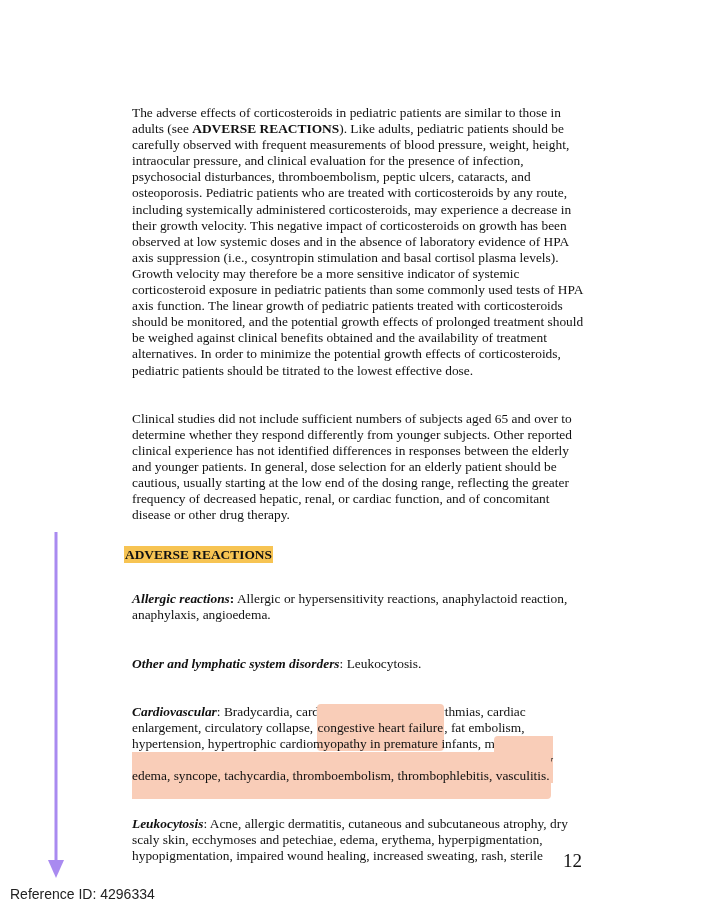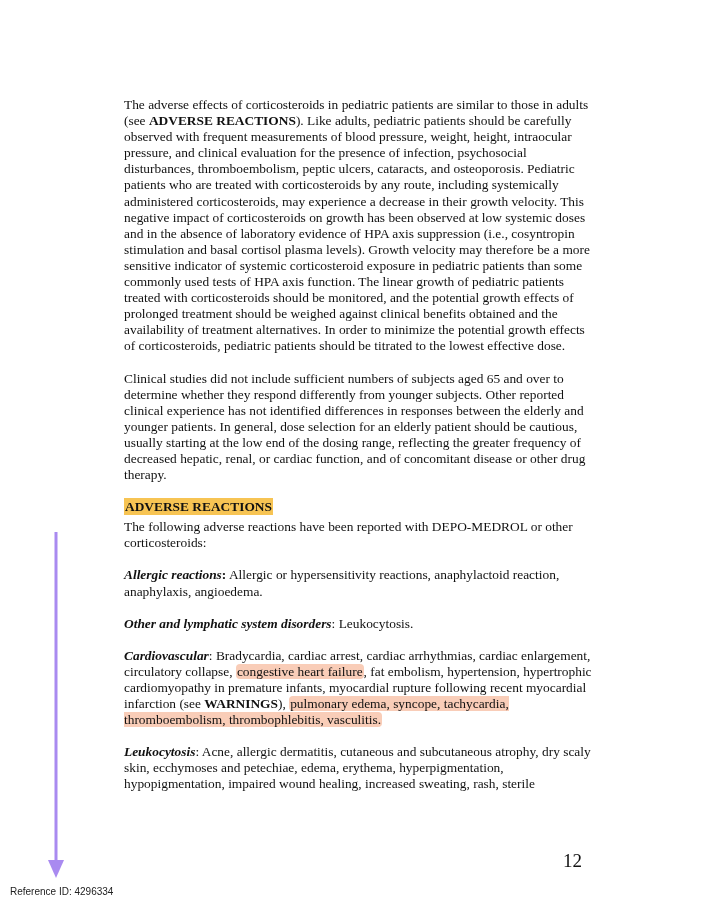--- a/index.html
+++ b/index.html
@@ -1,41 +1,40 @@
 <!DOCTYPE html>
 <html><head>
 <meta charset="utf-8">
 <style>
   html, body { margin:0; padding:0; background:#fff; }
   body { width:701px; height:908px; position:relative; overflow:hidden;
          font-family:"Liberation Serif", serif; color:#111; }
   .page { position:absolute; left:124px; top:97px; width:470px;
           font-size:13.4px; line-height:16.1px; }
-  .para { margin:0; }
+  .para { margin:8px; }
   .gap { height:16px; }
   .heading { font-weight:bold; }
   .hl-yellow { background:#f7c453; font-weight:bold; padding:1px 1px; }
-  .hl-pink { background:#f9cdb8; border-radius:4px; padding:0 1px; }
+  .hl-pink { background:#f9cdb8; border-radius:4px; padding:16px 1px; }
   .bi { font-weight:bold; font-style:italic; }
   .b { font-weight:bold; }
   .pagenum { position:absolute; left:563px; top:850px; font-size:19px; }
   .refid { position:absolute; left:10px; top:886px; font-family:"Liberation Sans", sans-serif;
-           font-size:10px; color:#222; }
+           font-size:14px; color:#222; }
   .arrow { position:absolute; left:47px; top:532px; }
 </style>
 </head>
 <body>
 
 <div class="page">
   <p class="para"><span>The adverse effects of corticosteroids in pediatric patients are similar to those in adults (see </span><span class="b">ADVERSE REACTIONS</span><span>). Like adults, pediatric patients should be carefully observed with frequent measurements of blood pressure, weight, height, intraocular pressure, and clinical evaluation for the presence of infection, psychosocial disturbances, thromboembolism, peptic ulcers, cataracts, and osteoporosis. Pediatric patients who are treated with corticosteroids by any route, including systemically administered corticosteroids, may experience a decrease in their growth velocity. This negative impact of corticosteroids on growth has been observed at low systemic doses and in the absence of laboratory evidence of HPA axis suppression (i.e., cosyntropin stimulation and basal cortisol plasma levels). Growth velocity may therefore be a more sensitive indicator of systemic corticosteroid exposure in pediatric patients than some commonly used tests of HPA axis function. The linear growth of pediatric patients treated with corticosteroids should be monitored, and the potential growth effects of prolonged treatment should be weighed against clinical benefits obtained and the availability of treatment alternatives. In order to minimize the potential growth effects of corticosteroids, pediatric patients should be titrated to the lowest effective dose.</span></p>
   <div class="gap"></div>
   <p class="para">Clinical studies did not include sufficient numbers of subjects aged 65 and over to determine whether they respond differently from younger subjects. Other reported clinical experience has not identified differences in responses between the elderly and younger patients. In general, dose selection for an elderly patient should be cautious, usually starting at the low end of the dosing range, reflecting the greater frequency of decreased hepatic, renal, or cardiac function, and of concomitant disease or other drug therapy.</p>
   <div class="gap"></div>
   <div style="margin-bottom:4px;"><span class="hl-yellow">ADVERSE REACTIONS</span></div>
-  <p class="para">The following adverse reactions have been reported with DEPO-MEDROL or other corticosteroids:</p>
   <div class="gap"></div>
   <p class="para"><span class="bi">Allergic reactions</span><span class="b">:</span><span> Allergic or hypersensitivity reactions, anaphylactoid reaction, anaphylaxis, angioedema.</span></p>
   <div class="gap"></div>
   <p class="para"><span class="bi">Other and lymphatic system disorders</span><span>: Leukocytosis.</span></p>
   <div class="gap"></div>
   <p class="para"><span class="bi">Cardiovascular</span><span>: Bradycardia, cardiac arrest, cardiac arrhythmias, cardiac enlargement, circulatory collapse, </span><span class="hl-pink">congestive heart failure</span><span>, fat embolism, hypertension, hypertrophic cardiomyopathy in premature infants, myocardial rupture following recent myocardial infarction (see </span><span class="b">WARNINGS</span><span>), </span><span class="hl-pink">pulmonary edema, syncope, tachycardia, thromboembolism, thrombophlebitis, vasculitis.</span></p>
   <div class="gap"></div>
   <p class="para"><span class="bi">Leukocytosis</span><span>: Acne, allergic dermatitis, cutaneous and subcutaneous atrophy, dry scaly skin, ecchymoses and petechiae, edema, erythema, hyperpigmentation, hypopigmentation, impaired wound healing, increased sweating, rash, sterile</span></p>
 </div>
 

